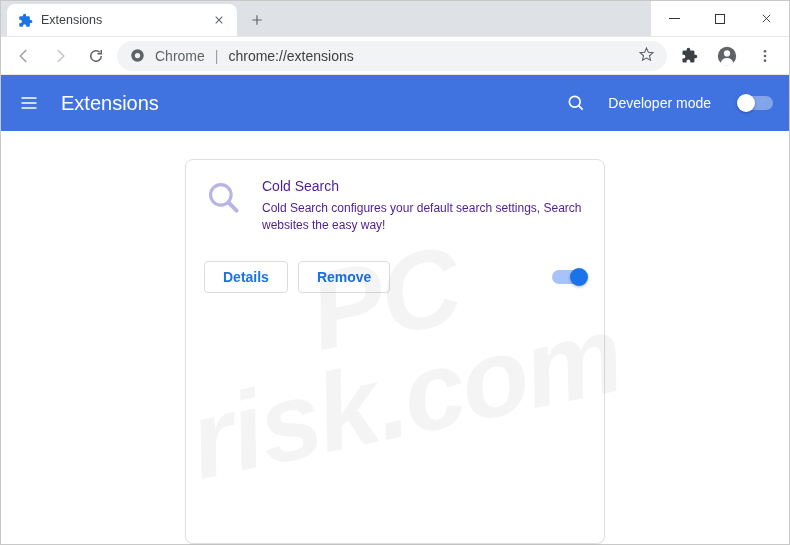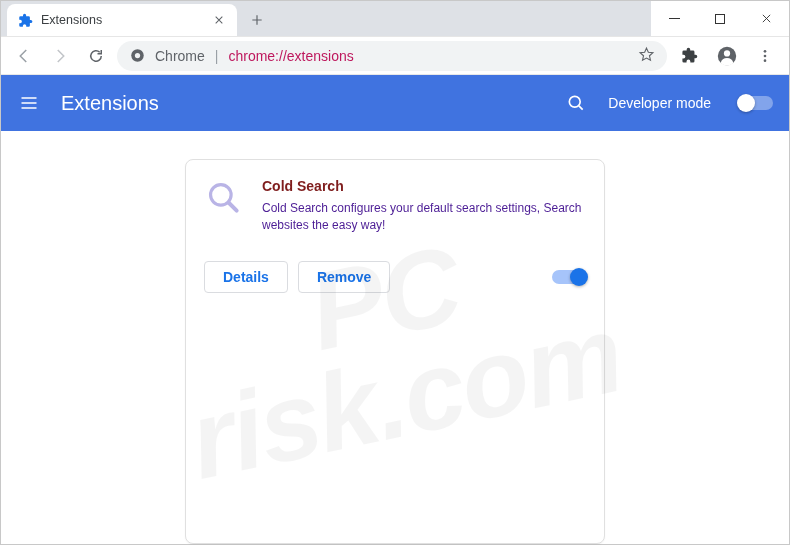--- a/index.html
+++ b/index.html
@@ -18,40 +18,40 @@
 .wincontrols { display: flex; background: #fff; }
 .wbtn { width: 46px; display: flex; align-items: center; justify-content: center; color: #333; }
 
 
 .toolbar { height: 38px; display: flex; align-items: center; padding: 0 8px; gap: 6px; background: #fff; border-bottom: 1px solid #e8e8e8; }
 .navbtn { width: 30px; height: 30px; display: flex; align-items: center; justify-content: center; color: #9aa0a6; border-radius: 50%; }
 .navbtn.enabled { color: #5f6368; }
 .omni { flex: 1; height: 30px; background: #f1f3f4; border-radius: 15px; display: flex; align-items: center; padding: 0 12px; gap: 10px; color: #5f6368; font-size: 14px; justify-content: flex-end; }
 .omni .secure { width: 16px; height: 16px; display:flex; align-items:center; justify-content:center; }
 .omni .sep { color: #9aa0a6; }
-.omni .urltext { color: #be185d; }
+.omni .urltext { color: #404040; }
 .omni .star { margin-left: auto; color: #5f6368; }
 .rightbtn { width: 32px; height: 32px; display: flex; align-items: center; justify-content: center; color: #5f6368; border-radius: 50%; }
 
 
 .exthdr { height: 56px; background: #4073e0; color: #fff; display: flex; align-items: center; padding: 0 16px; gap: 20px; }
 .exthdr .menu { width: 24px; height: 24px; display: flex; align-items: center; justify-content: center; cursor: pointer; }
 .exthdr .title { font-size: 20px; font-weight: 400; flex: 1; }
 .exthdr .search { width: 24px; height: 24px; display: flex; align-items: center; justify-content: center; cursor: pointer; }
 .exthdr .devlbl { font-size: 14px; margin-right: 8px; text-align: center; }
 .switch { width: 34px; height: 14px; background: rgba(255,255,255,.35); border-radius: 10px; position: relative; cursor: pointer; }
 .switch .knob { position: absolute; width: 18px; height: 18px; background: #fff; border-radius: 50%; top: -2px; left: -2px; box-shadow: 0 1px 3px rgba(0,0,0,.3); }
 
 
 .content { flex: 1; background: #fff; display: flex; justify-content: center; padding-top: 28px; position: relative; }
 .card { width: 420px; background: #fff; border: 1px solid #e0e0e0; border-radius: 8px; padding: 18px 18px 14px 18px; box-shadow: 0 1px 2px rgba(0,0,0,.04); }
 .cardtop { display: flex; gap: 18px; }
 .exticon { width: 40px; height: 40px; flex-shrink: 0; display: flex; align-items: center; justify-content: center; }
 .extinfo { flex: 1; }
-.extname { font-size: 14px; color: #7f1d1d; margin-bottom: 6px; font-weight: bold; }
+.extname { font-size: 14px; color: #4c1d95; margin-bottom: 6px; }
 .extdesc { font-size: 12px; color: #4c1d95; line-height: 1.45; }
 .cardbot { display: flex; align-items: center; gap: 10px; margin-top: 26px; }
 .btn { border: 1px solid #dadce0; background: #fff; color: #1a73e8; font-size: 14px; padding: 7px 18px; border-radius: 4px; cursor: pointer; font-weight: bold; }
 .extswitch { margin-left: auto; width: 34px; height: 14px; background: #a6c4fa; border-radius: 10px; position: relative; cursor: pointer; }
 .extswitch .knob { position: absolute; width: 18px; height: 18px; background: #1a73e8; border-radius: 50%; top: -2px; right: -2px; box-shadow: 0 1px 3px rgba(0,0,0,.3); }
 
 
 .wm { position: absolute; top: 50%; left: 50%; transform: translate(-50%, -45%) rotate(-12deg); font-size: 110px; font-weight: 700; color: rgba(0,0,0,.045); font-style: italic; font-family: Georgia, serif; white-space: nowrap; pointer-events: none; line-height: .9; text-align: center; letter-spacing: -2px;}
 </style>
 </head>

